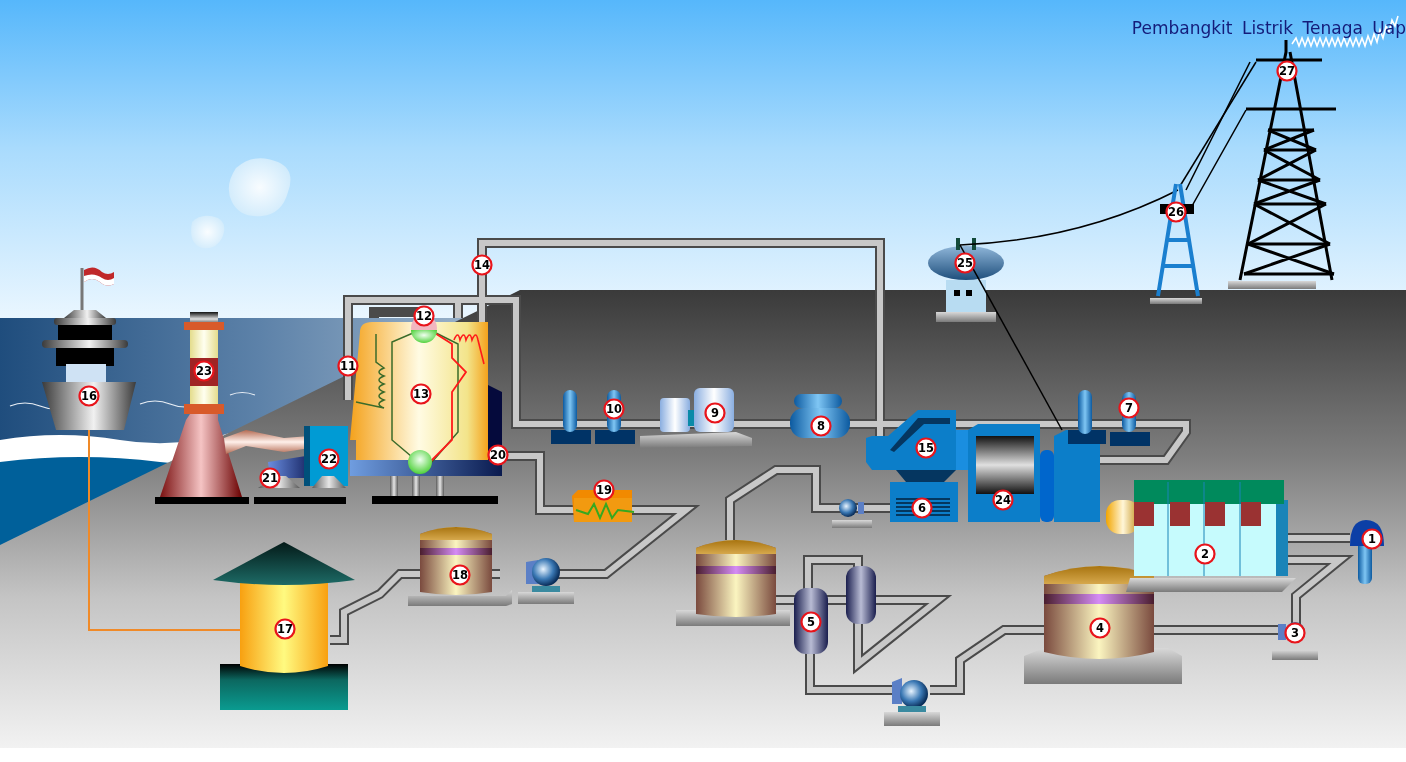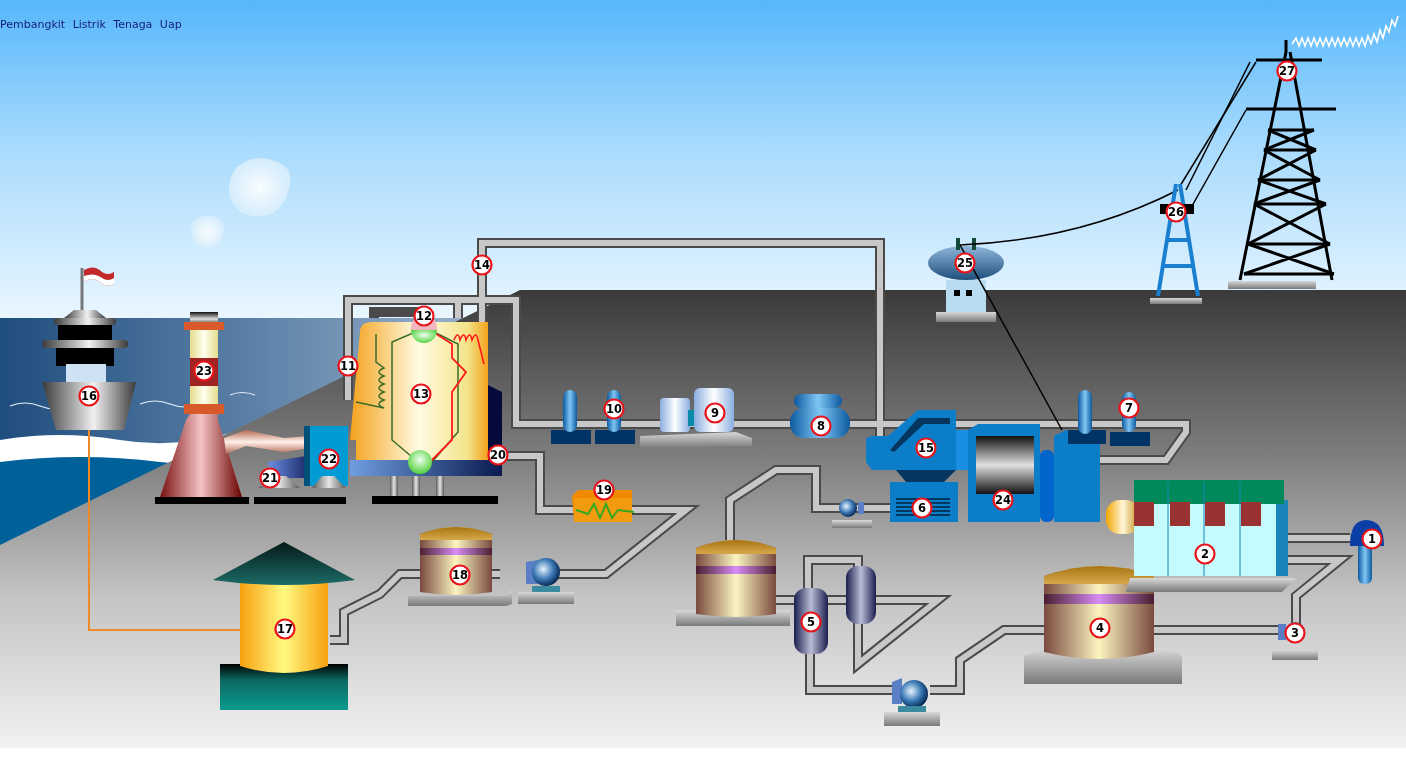--- a/index.html
+++ b/index.html
@@ -1,19 +1,19 @@
 <!DOCTYPE html>
 <html><head>
 <meta charset="utf-8">
 <style>
   html, body { margin:0; padding:0; }
   body { width:1406px; height:762px; overflow:hidden; background:#fff; font-family:"DejaVu Sans", sans-serif; }
   #stage { position:relative; width:1406px; height:762px; }
   #stage svg { position:absolute; left:0; top:0; }
-  .title { position:absolute; left:0; width:1406px; top:18px; text-align:left; font-family:"DejaVu Sans", sans-serif; font-size:11px; color:#141c7a; word-spacing:4px; }
+  .title { position:absolute; left:0; width:1406px; top:18px; text-align:right; font-family:"DejaVu Sans", sans-serif; font-size:17px; color:#141c7a; word-spacing:4px; }
   .badge { font-family:"DejaVu Sans", sans-serif; font-weight:bold; font-size:11.5px; }
 </style>
 </head>
 <body>
 
 <div id="stage">
 <svg width="1406" height="762" viewBox="0 0 1406 762" xmlns="http://www.w3.org/2000/svg">
   <defs>
     <linearGradient id="sky" x1="0" y1="0" x2="0" y2="1">
       <stop offset="0" stop-color="#56b7fb"></stop>

